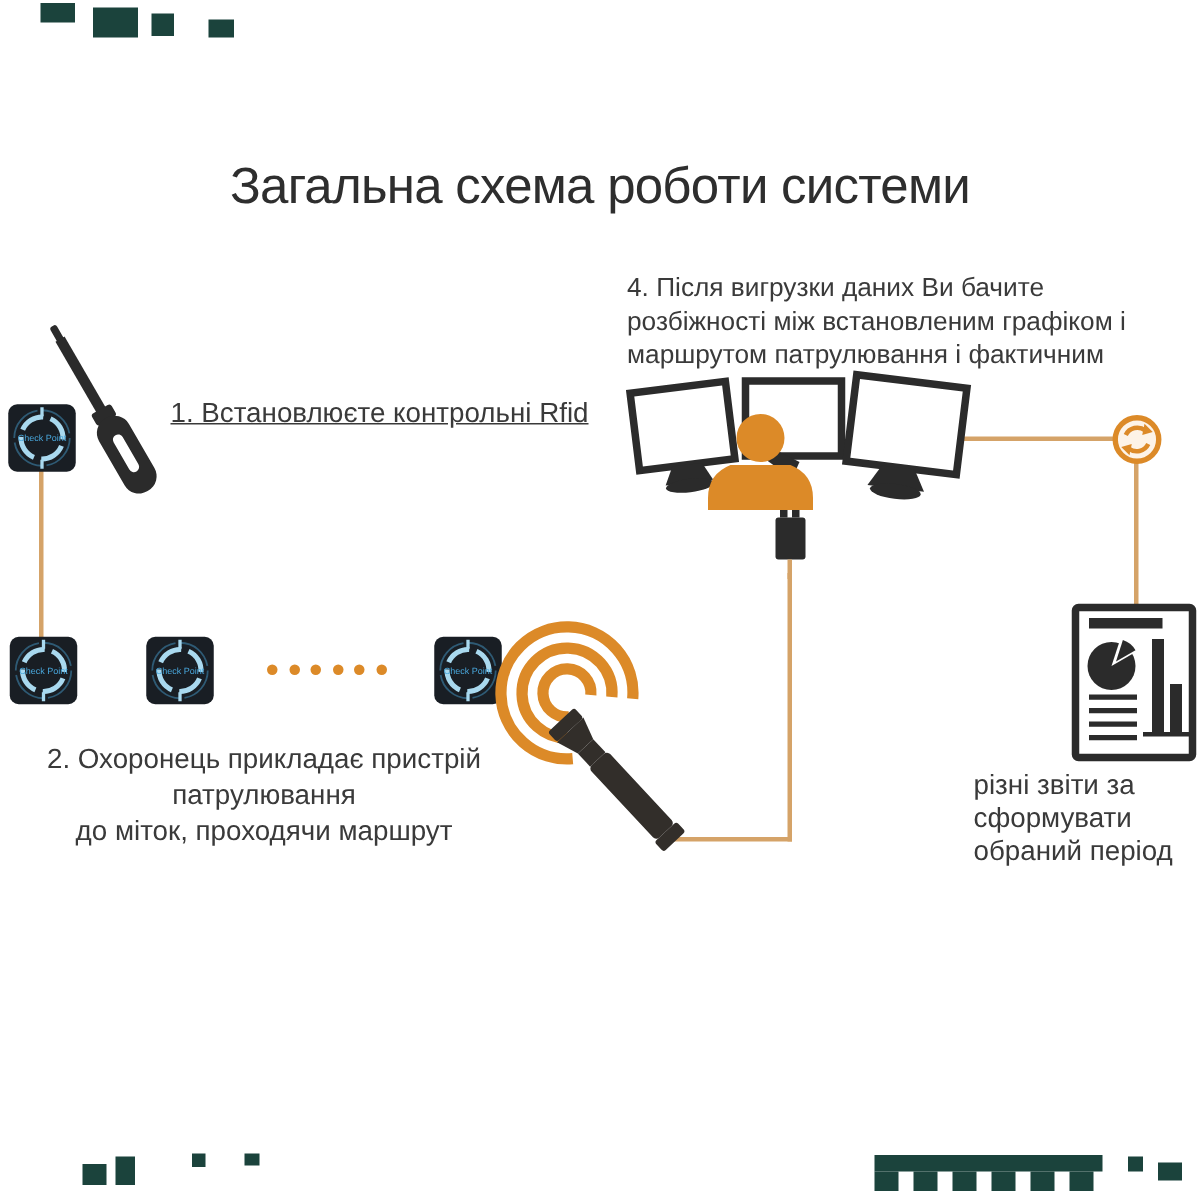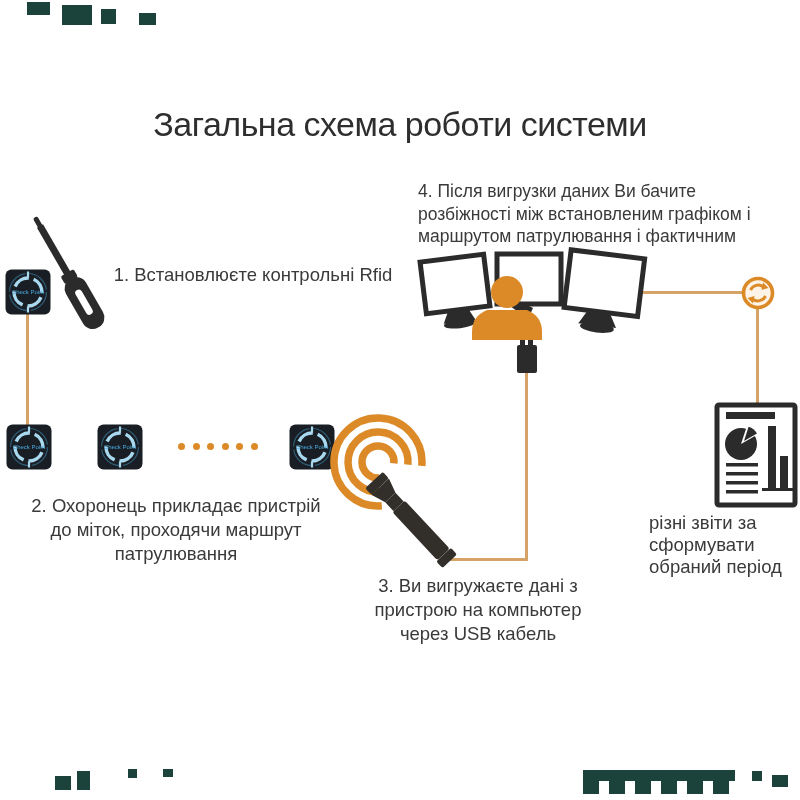--- a/index.html
+++ b/index.html
@@ -23,35 +23,30 @@
 
 <div class="stage">
 
   <div class="edge" style="left:27px;top:2px;width:23px;height:13px;"></div>
   <div class="edge" style="left:62px;top:5px;width:30px;height:20px;"></div>
   <div class="edge" style="left:101px;top:9px;width:15px;height:15px;"></div>
   <div class="edge" style="left:139px;top:13px;width:17px;height:12px;"></div>
 
   <div class="title">Загальна схема роботи системи</div>
 
-  <div class="txt" style="left:102px;top:263px;width:302px;text-align:center;">
+  <div class="txt" style="left:102px;top:263px;width:302px;text-align:center;text-decoration:underline;">
     <div class="ln">1. Встановлюєте контрольні Rfid</div>
   </div>
 
   <div class="txt" style="left:6px;top:494px;width:340px;text-align:center;">
     <div class="ln">2. Охоронець прикладає пристрій</div>
+    <div class="ln">патрулювання</div>
     <div class="ln">до міток, проходячи маршрут</div>
-    <div class="ln">патрулювання</div>
-  </div>
-
-  <div class="txt" style="left:362px;top:574px;width:232px;text-align:center;">
-    <div class="ln">3. Ви вигружаєте дані з</div>
-    <div class="ln">пристрою на компьютер</div>
-    <div class="ln">через USB кабель</div>
-  </div>
+  </div>
+
 
   <div class="txt small" style="left:418px;top:180px;width:385px;">
     <div class="ln">4. Після вигрузки даних Ви бачите</div>
     <div class="ln">розбіжності між встановленим графіком і</div>
     <div class="ln">маршрутом патрулювання і фактичним</div>
   </div>
 
   <div class="txt" style="left:649px;top:512px;width:150px;line-height:22px;">
     <div class="ln">різні звіти за</div>
     <div class="ln">сформувати</div>

